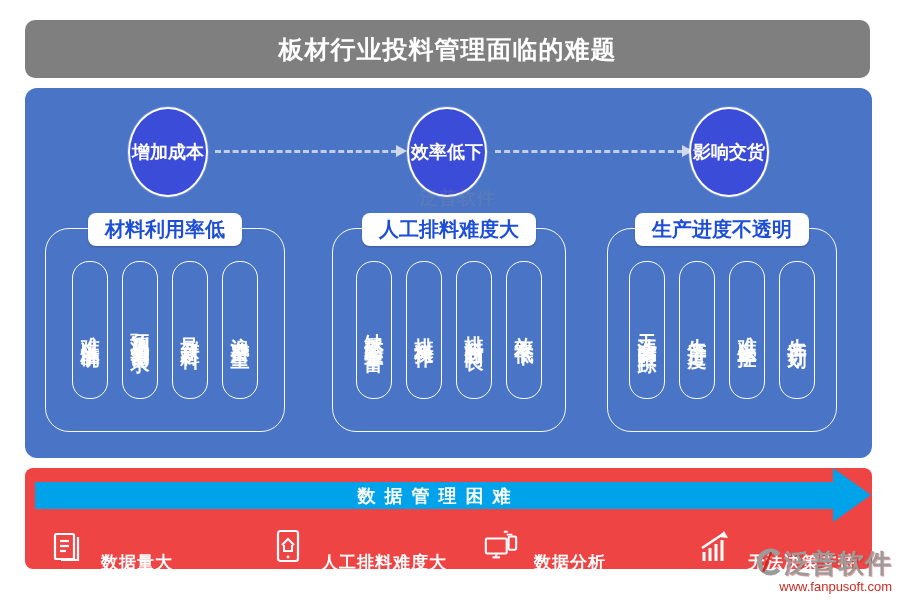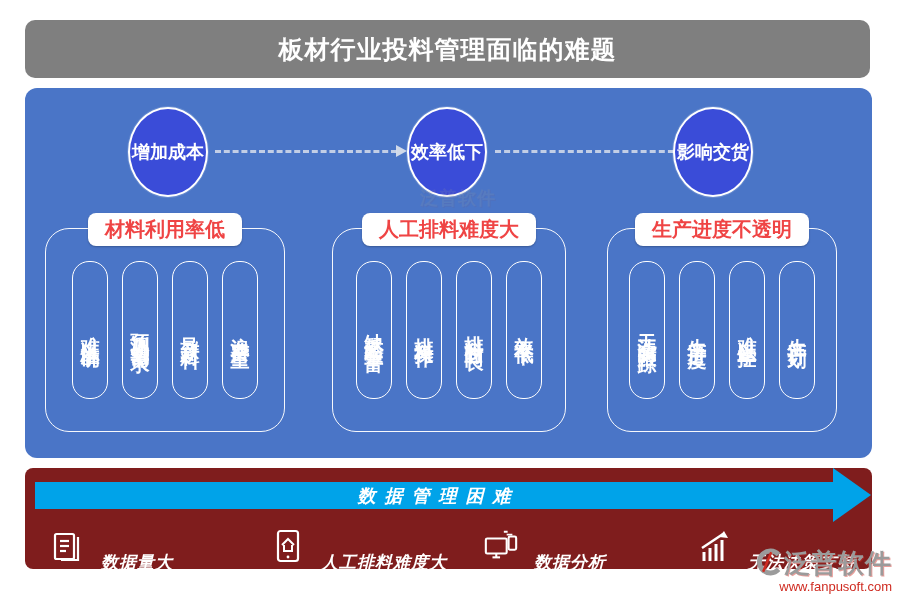--- a/index.html
+++ b/index.html
@@ -13,53 +13,53 @@
   .header-bar h1 { color:#fff; font-size:25px; font-weight:bold; letter-spacing:1px; }
 
   
   .main-panel { position:absolute; left:25px; top:88px; width:847px; height:370px;
     background:#4a75c7; border-radius:12px; }
 
   .circle { position:absolute; top:19px; width:80px; height:90px; border-radius:50%;
     background:#3a4cd8; border:2px solid #ffffff; display:flex; flex-direction:row;
     align-items:center; justify-content:center; color:#fff; font-weight:bold; font-size:18px;
     line-height:1.35; text-align:center; box-shadow:0 0 0 1px rgba(255,255,255,0.15); }
-  .circle-1 { left:103px; } .circle-2 { left:382px; } .circle-3 { left:648px; }
+  .circle-1 { left:103px; } .circle-2 { left:382px; } .circle-3 { left:664px; }
 
   .dash-arrow { position:absolute; top:62px; height:0; border-top:3px dashed rgba(215,222,235,0.85); }
   .dash-arrow::after { content:""; position:absolute; right:-10px; top:-8px;
     border-left:11px solid rgba(215,222,235,0.95); border-top:6.5px solid transparent;
     border-bottom:6.5px solid transparent; }
   .dash-arrow-1 { left:190px; width:182px; }
   .dash-arrow-2 { left:470px; width:188px; }
 
   .group { position:absolute; top:125px; height:220px; }
   .group-1 { left:20px;  width:240px; }
   .group-2 { left:307px; width:234px; }
   .group-3 { left:582px; width:230px; }
   .group-outline { position:absolute; left:0; top:15px; width:100%; height:204px;
     border:1.5px solid rgba(255,255,255,0.95); border-radius:24px; }
   .group-label { position:absolute; left:50%; transform:translateX(-50%); top:0; height:33px;
     background:#ffffff; border-radius:8px; padding:0 17px; display:flex; align-items:center;
-    white-space:nowrap; color:#ef4444; font-size:20px; font-weight:bold;
+    white-space:nowrap; color:#1d4ed8; font-size:20px; font-weight:bold;
     box-shadow:0 1px 2px rgba(0,0,0,0.25); z-index:2; }
   .pills { position:absolute; left:0; top:15px; width:100%; height:204px;
     display:flex; align-items:center; justify-content:center; gap:14px; }
   .pill { writing-mode:vertical-rl; text-orientation:upright; letter-spacing:4px;
     min-height:138px; width:36px; border:1.5px solid #ffffff; border-radius:17px;
     color:#ffffff; font-size:19px; font-weight:bold; display:flex; align-items:center;
     justify-content:center; padding:12px 0; }
 
   .wm-faint { position:absolute; left:395px; top:98px; display:flex; align-items:center; gap:4px;
     opacity:0.16; filter:grayscale(40%); }
   .wm-faint .wm-brand { font-size:18px; }
 
   
   .bottom-panel { position:absolute; left:25px; top:468px; width:847px; height:101px;
-    background:#7f1d1d; border-radius:8px;font-style:italic; }
+    background:#ef4444; border-radius:8px; }
   .cyan-arrow-body { position:absolute; left:10px; top:14px; width:798px; height:27px;
     background:#00a3e9; }
   .cyan-arrow-head { position:absolute; left:808px; top:0px; width:0; height:0;
     border-left:38px solid #00a3e9; border-top:27.5px solid transparent; border-bottom:27.5px solid transparent; }
   .cyan-arrow-label { position:absolute; left:10px; top:14px; width:798px; height:27px;
     display:flex; align-items:center; justify-content:center; color:#fff; font-size:18px;
     font-weight:bold; letter-spacing:9px; text-indent:9px; }
 
   .issue-row-item { position:absolute; top:58px; height:40px; display:flex; align-items:center; gap:15px; }
   .issue-1 { left:25px; } .issue-2 { left:245px; } .issue-3 { left:458px; } .issue-4 { left:672px; }

